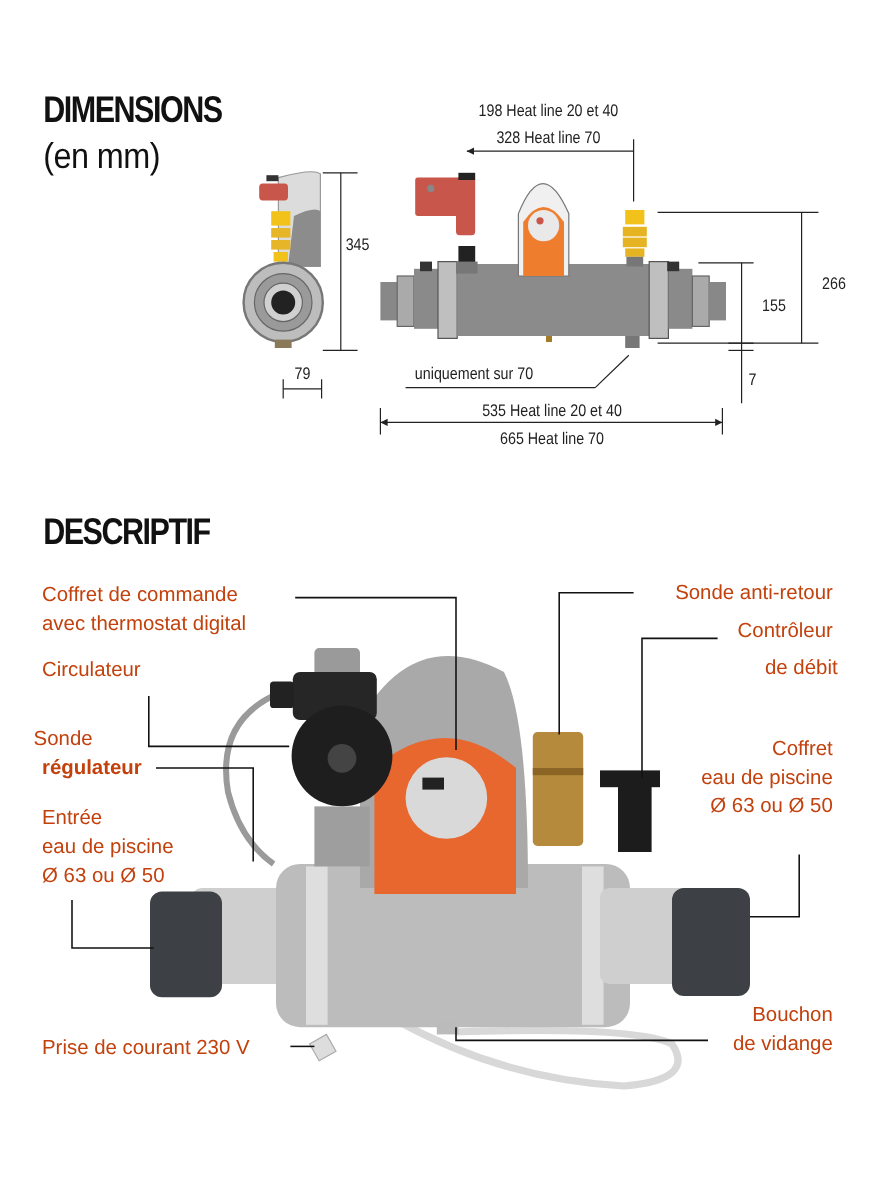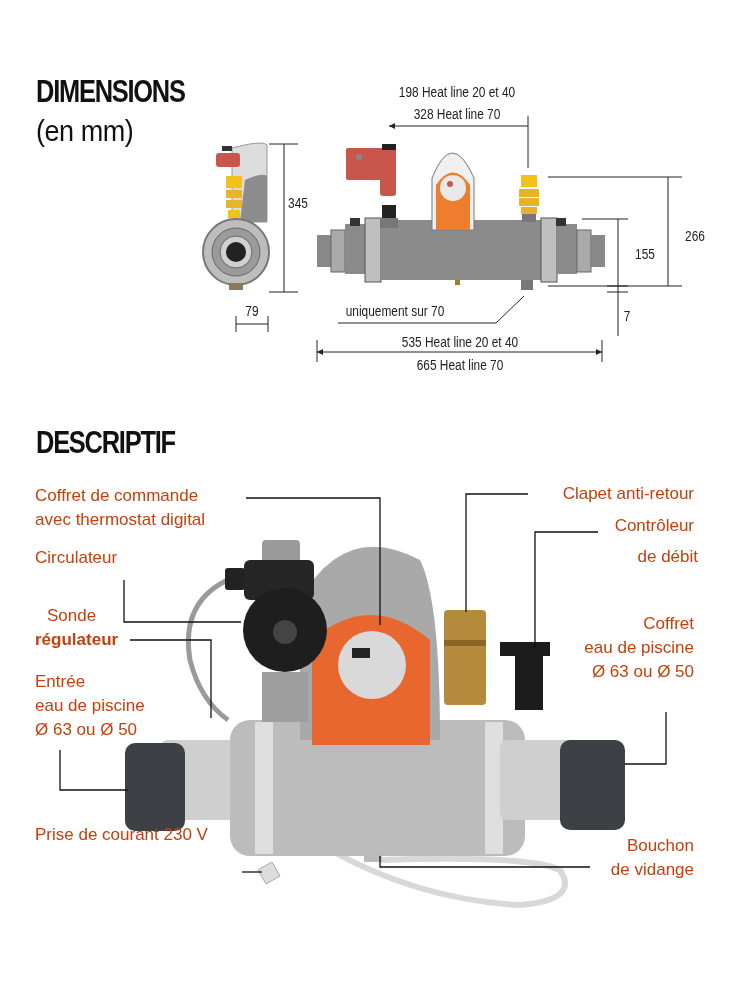--- a/index.html
+++ b/index.html
@@ -160,27 +160,27 @@
     <polyline points="598,532 535,532 535,648"></polyline>
     <polyline points="666,712 666,764 625,764"></polyline>
     <polyline points="590,867 380,867 380,856"></polyline>
     <line x1="242" y1="872" x2="262" y2="872"></line>
   </g>
 </svg>
 
 <div class="abs lbl" style="left:35px;top:484px;">Coffret de commande</div>
 <div class="abs lbl" style="left:35px;top:508px;text-align:right;">avec thermostat digital</div>
 <div class="abs lbl" style="left:35px;top:546px;">Circulateur</div>
-<div class="abs lbl" style="left:47px;top:604px;text-align:center;">Sonde</div>
+<div class="abs lbl" style="left:28px;top:604px;text-align:center;">Sonde</div>
 <div class="abs lbl" style="left:35px;top:628px;font-weight:bold;">régulateur</div>
 <div class="abs lbl" style="left:35px;top:670px;">Entrée</div>
 <div class="abs lbl" style="left:35px;top:694px;">eau de piscine</div>
 <div class="abs lbl" style="left:35px;top:718px;">Ø 63 ou Ø 50</div>
-<div class="abs lbl" style="left:35px;top:823px;">Prise de courant 230 V</div>
+<div class="abs lbl" style="left:35px;top:861px;">Prise de courant 230 V</div>
 
-<div class="abs lbl r" style="right:36px;top:482px;">Clapet anti-retour</div>
+<div class="abs lbl r" style="right:36px;top:482px;">Sonde anti-retour</div>
 <div class="abs lbl r" style="right:36px;top:514px;">Contrôleur</div>
 <div class="abs lbl r" style="right:32px;top:545px;">de débit</div>
 <div class="abs lbl r" style="right:36px;top:612px;">Coffret</div>
 <div class="abs lbl r" style="right:36px;top:636px;">eau de piscine</div>
 <div class="abs lbl r" style="right:36px;top:660px;">Ø 63 ou Ø 50</div>
 <div class="abs lbl r" style="right:36px;top:834px;">Bouchon</div>
 <div class="abs lbl r" style="right:36px;top:858px;">de vidange</div>
 
 </body></html>

